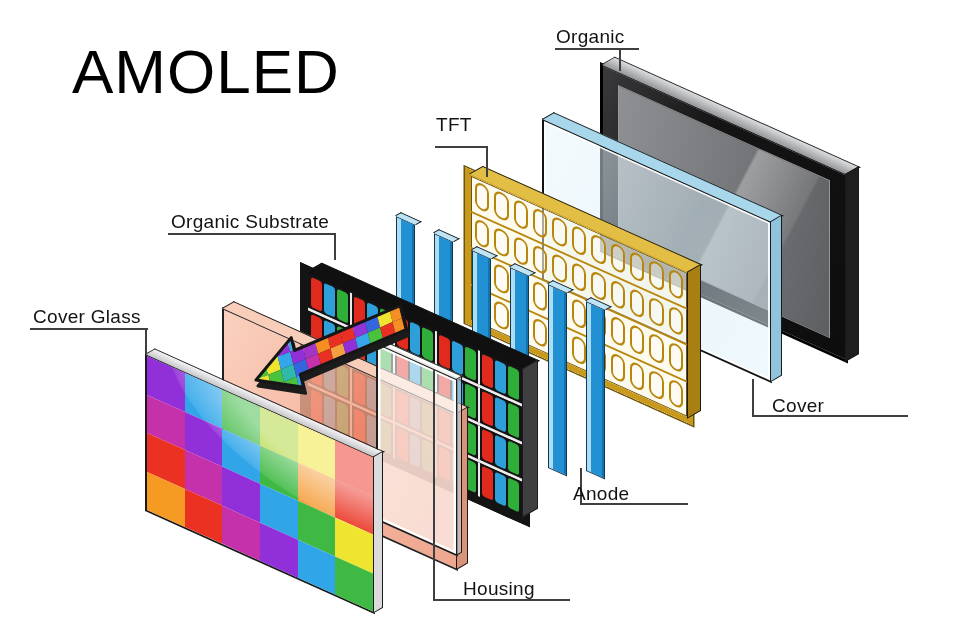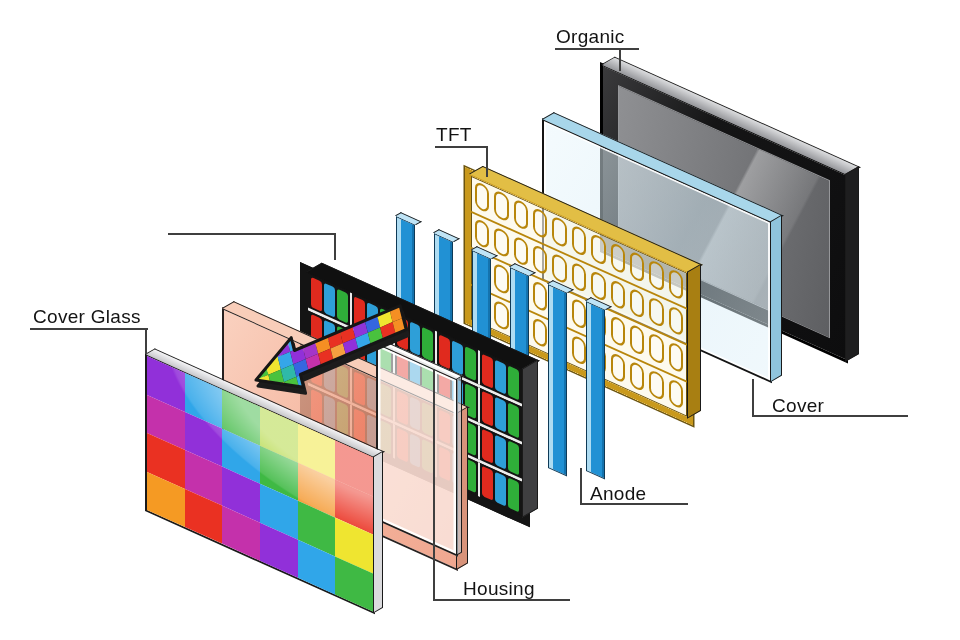--- a/index.html
+++ b/index.html
@@ -75,20 +75,21 @@
   #arrow-holder{position:absolute;left:238px;top:286px;z-index:8;}
   
   .lbl{position:absolute;z-index:21;font-size:19px;color:#131313;letter-spacing:.3px;white-space:nowrap;}
   .ln{position:absolute;background:#3f3f3f;z-index:20;}
 </style>
 </head>
 <body>
 
 <div class="stage">
 
+  <div class="title">AMOLED</div>
 
   <div class="panel housing">
     <div class="ftop"></div>
     <div class="frgt"></div>
     <div class="screen"></div>
   </div>
 
   <div class="panel glass">
     <div class="ftop"></div>
     <div class="frgt"></div>
@@ -384,24 +385,25 @@
         <div style="background: rgb(245, 154, 35);"></div>
         <div style="background: rgb(234, 49, 34);"></div>
         <div style="background: rgb(196, 49, 171);"></div>
         <div style="background: rgb(145, 48, 217);"></div>
         <div style="background: rgb(48, 166, 233);"></div>
         <div style="background: rgb(63, 185, 68);"></div>
       </div>
   </div>
 
   <div class="lbl" style="left:556px;top:26px">Organic</div>
-  <div class="lbl" style="left:436px;top:124px">TFT</div>
+  <div class="lbl" style="left:436px;top:114px">TFT</div>
+  <div class="lbl" style="left:171px;top:211px">Organic Substrate</div>
   <div class="lbl" style="left:33px;top:306px">Cover Glass</div>
   <div class="lbl" style="left:772px;top:395px">Cover</div>
-  <div class="lbl" style="left:590px;top:483px">Anode</div>
+  <div class="lbl" style="left:573px;top:483px">Anode</div>
   <div class="lbl" style="left:463px;top:578px">Housing</div>
 
   <div class="ln" style="left:555px;top:48px;width:84px;height:2px"></div>
   <div class="ln" style="left:435px;top:146px;width:53px;height:2px"></div>
   <div class="ln" style="left:168px;top:233px;width:168px;height:2px"></div>
   <div class="ln" style="left:30px;top:328px;width:118px;height:2px"></div>
   <div class="ln" style="left:752px;top:415px;width:156px;height:2px"></div>
   <div class="ln" style="left:580px;top:503px;width:108px;height:2px"></div>
   <div class="ln" style="left:433px;top:599px;width:137px;height:2px"></div>
 

